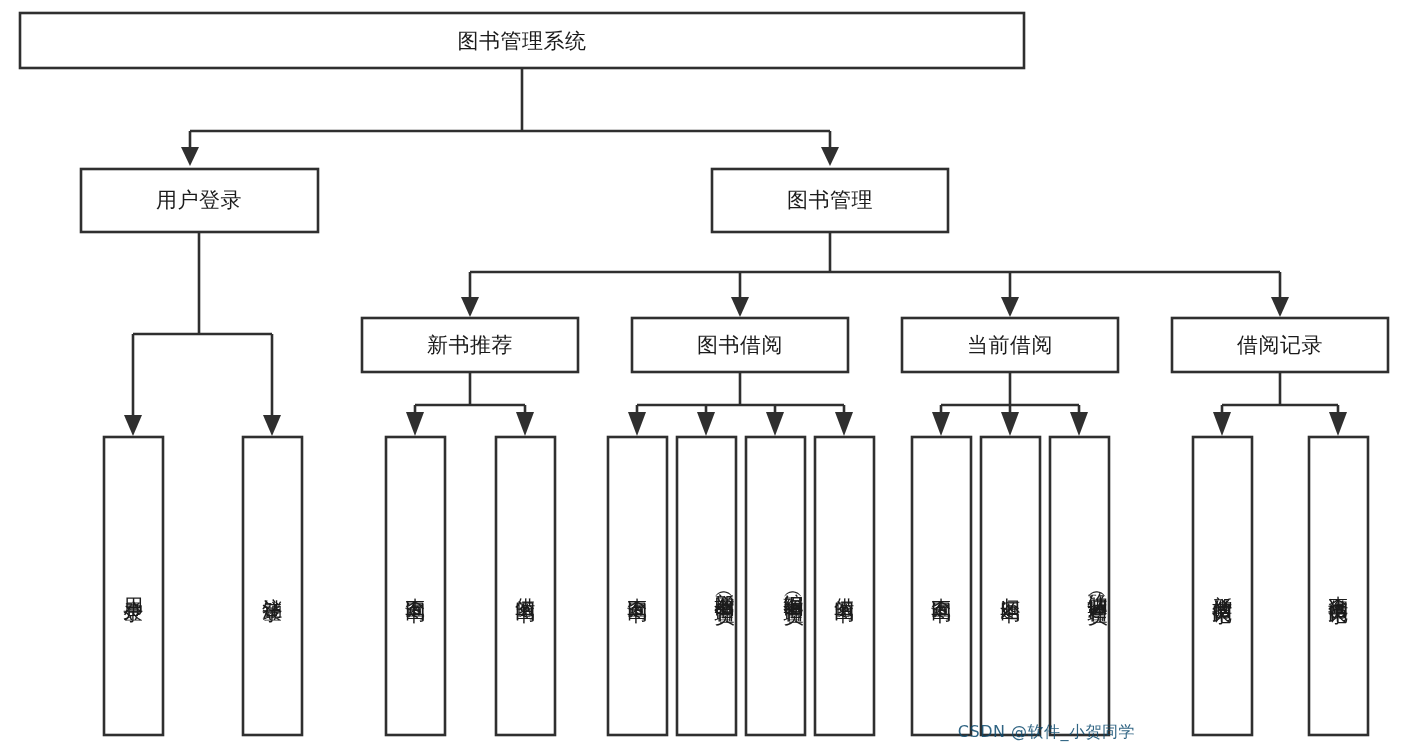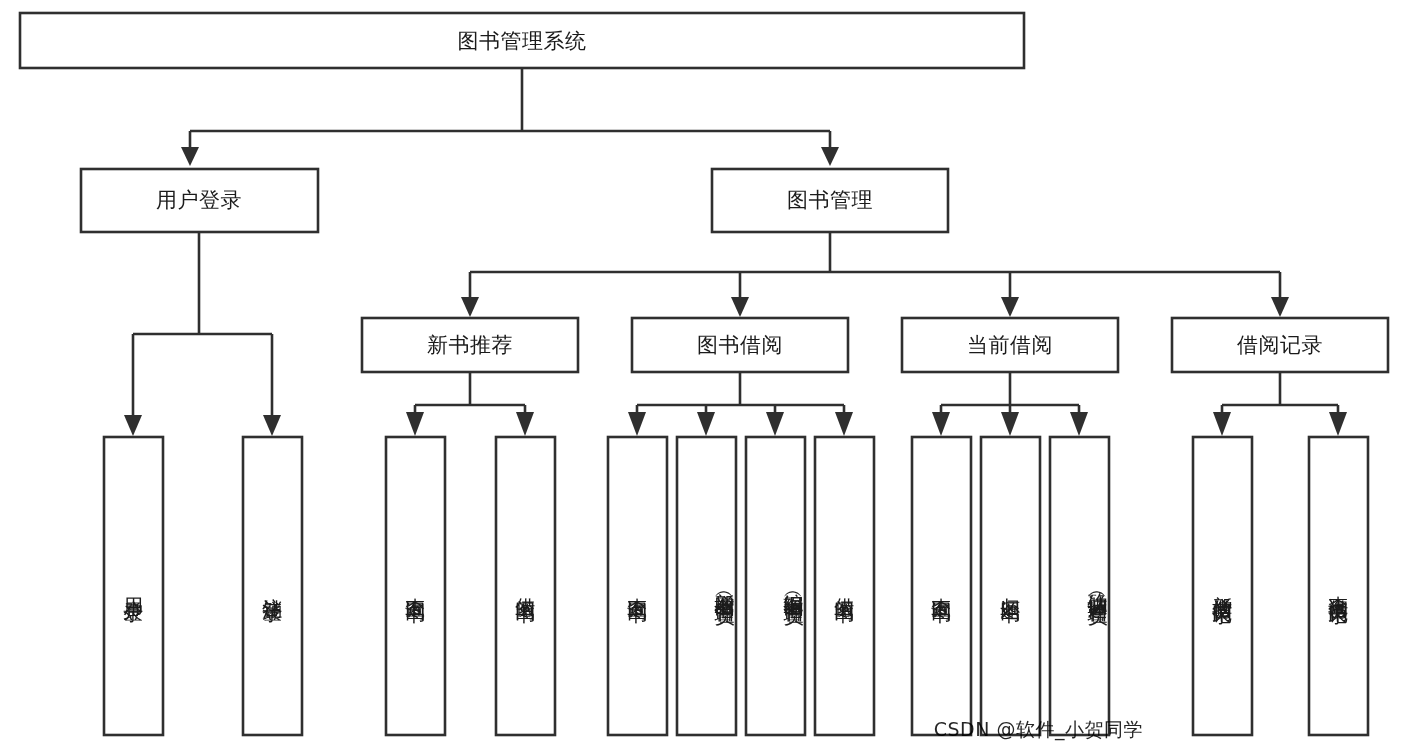--- a/index.html
+++ b/index.html
@@ -13,21 +13,20 @@
     height: 747px;
     font-family: "DejaVu Sans", "Liberation Sans", sans-serif;
     overflow: hidden;
     position: relative;
   }
   #diagram-root {
     position: relative;
     width: 1149px;
     height: 747px;
     background: #ffffff;
-    padding-left: 8px;
   }
   svg.diagram-svg {
     position: absolute;
     top: 0;
     left: 0;
     width: 1405px;
     height: 747px;
     display: block;
   }
   .node-box {
@@ -64,22 +63,22 @@
     letter-spacing: 2px;
     white-space: nowrap;
     text-align: center;
     pointer-events: none;
   }
   .watermark {
     position: absolute;
     right: 14px;
     bottom: 4px;
     font-family: "DejaVu Sans", "Liberation Sans", sans-serif;
-    font-size: 19px;
-    color: #000000;
+    font-size: 16px;
+    color: #0c4a6e;
     opacity: 0.85;
     white-space: nowrap;
     letter-spacing: 0.5px;
   }
 </style>
 </head>
 <body>
 
 <div id="diagram-root">
 

